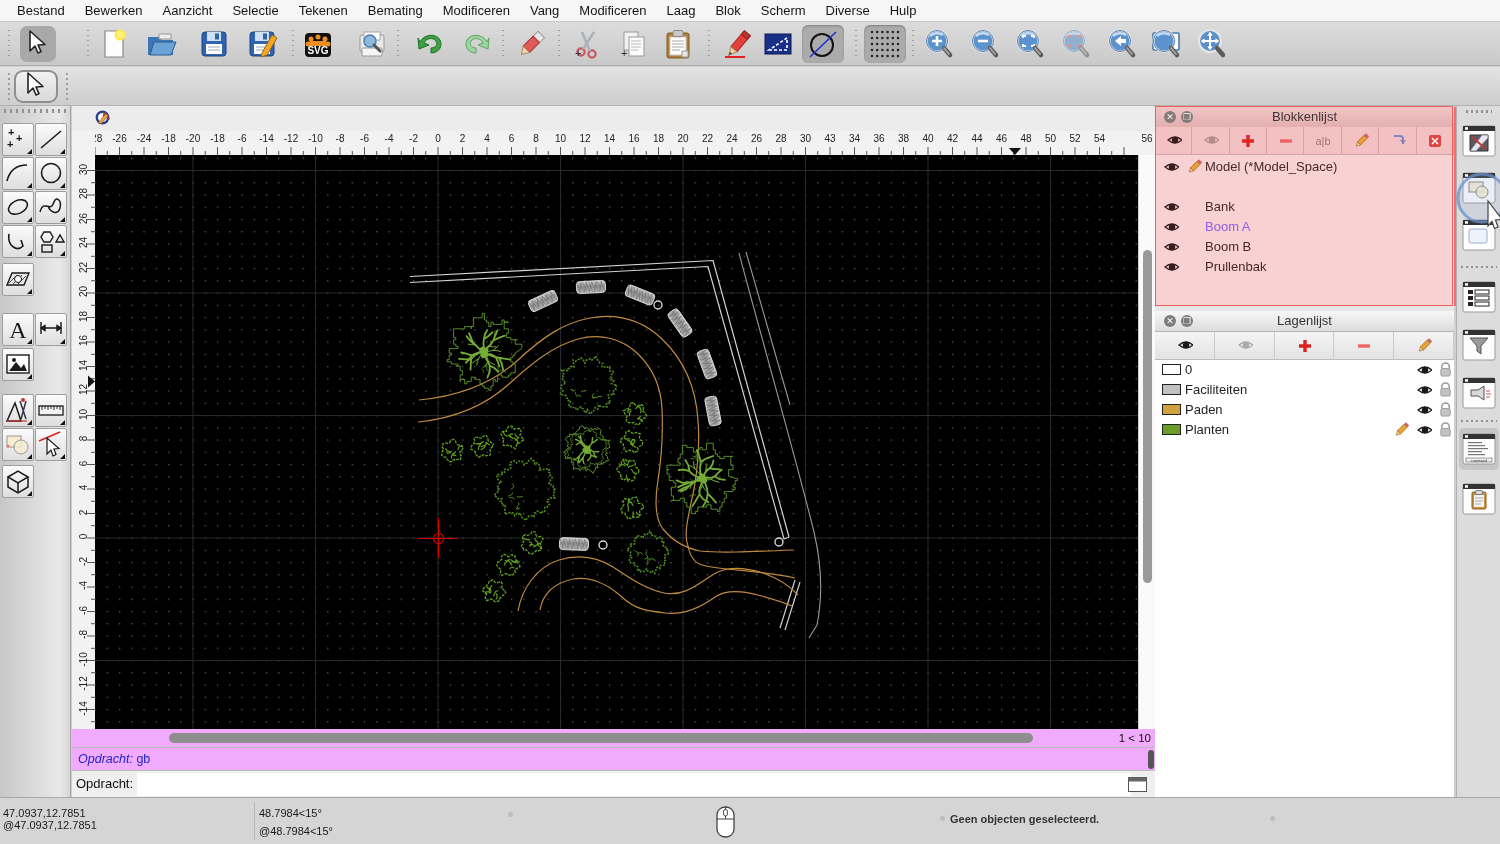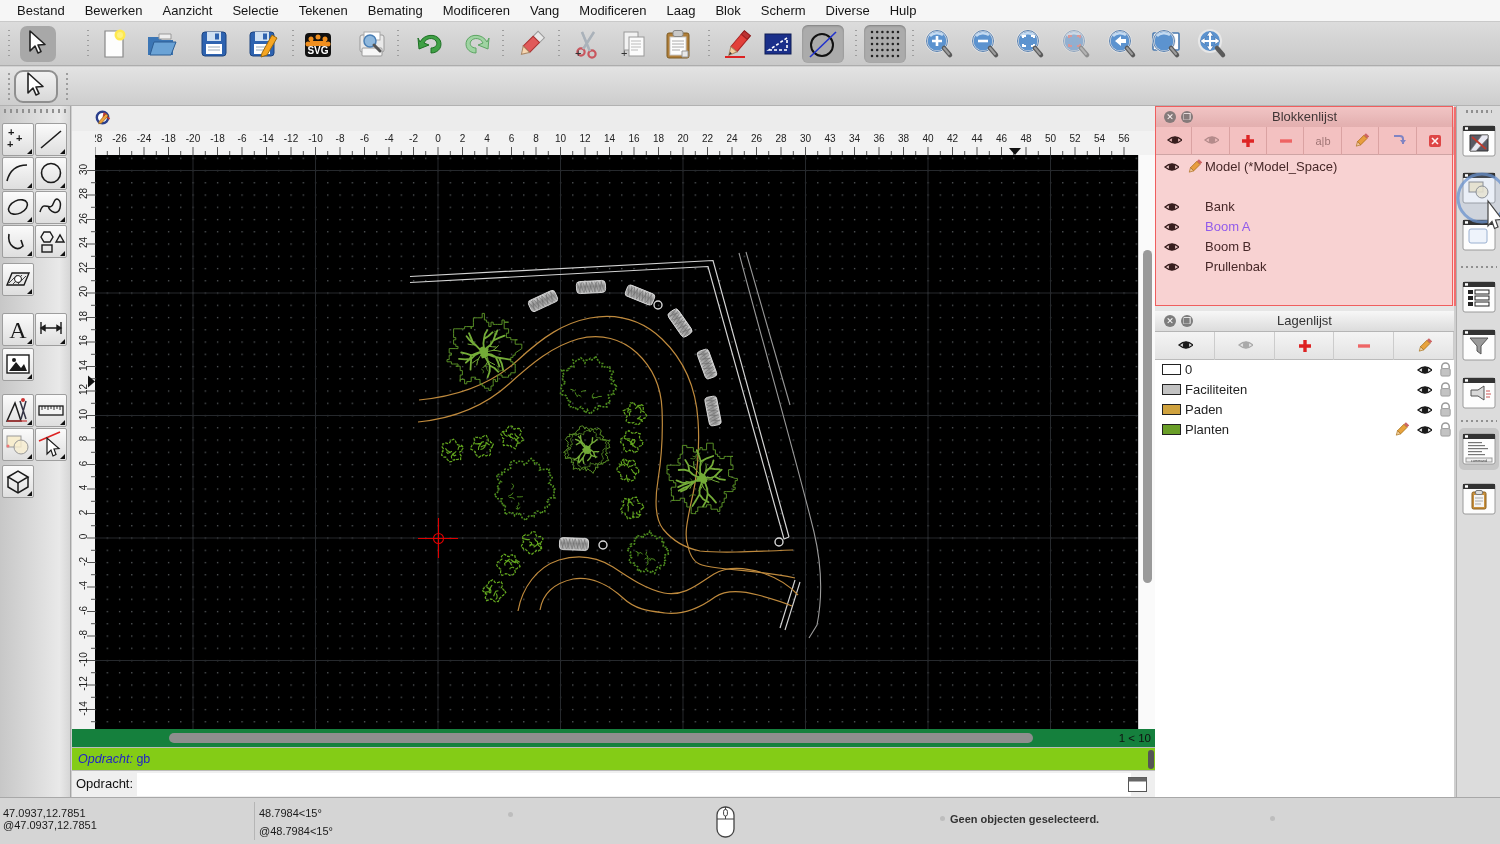--- a/index.html
+++ b/index.html
@@ -26,24 +26,24 @@
 
 #cwin { left:72px; top:0; width:1083px; height:691px; background:#ececec; }
 #ctitle { left:0; top:0; width:1083px; height:25px; background:#d2d2d2; border-bottom:1px solid #9f9f9f;
   font-size:13px; color:#222; text-align:center; line-height:24px; text-indent:37px; }
 #hruler { left:23px; top:25px; width:1060px; height:24px; background:#f2f2f2; overflow:hidden; }
 #vruler { left:0; top:49px; width:23px; height:574px; background:#f2f2f2; }
 #corner { left:0; top:25px; width:23px; height:24px; background:#f2f2f2; }
 #canvas { left:23px; top:49px; width:1043px; height:574px; background:#000; }
 #vscroll { left:1066px; top:49px; width:17px; height:574px; background:#fafafa; border-left:1px solid #d0d0d0; }
 #vthumb { left:4px; top:95px; width:9px; height:333px; background:#9a9a9a; border-radius:5px; }
-#hscrollrow { left:0; top:623px; width:1083px; height:18px; background:#15803d; }
+#hscrollrow { left:0; top:623px; width:1083px; height:18px; background:#f0abfc; }
 #hthumb { left:97px; top:4px; width:864px; height:10px; background:#8e8e8e; border-radius:5px; }
 #pagelbl { right:4px; top:3px; font-size:11.5px; color:#111; position:absolute; }
-#cmdhist { left:0; top:641px; width:1083px; height:23px; background:#84cc16; border-top:1px solid #bbb; font-size:12.5px; line-height:22px; color:#1e1ecd; }
+#cmdhist { left:0; top:641px; width:1083px; height:23px; background:#f0abfc; border-top:1px solid #bbb; font-size:12.5px; line-height:22px; color:#1e1ecd; }
 #cmdin { left:0; top:664px; width:1083px; height:27px; background:#efefef; border-top:1px solid #bbb; font-size:13px; line-height:26px; color:#111; }
 .rlbl { position:absolute; font-size:10px; color:#222; top:2px; transform:translateX(-50%); }
 .vlbl { position:absolute; font-size:10px; color:#222; left:1px; transform:rotate(-90deg); transform-origin:center; width:20px; text-align:center; }
 
 #rpanels { left:1155px; top:0; width:299px; height:691px; background:#fff; }
 .ptitle { position:absolute; left:0; width:299px; height:21px; background:linear-gradient(#f7f7f7,#dcdcdc); border-bottom:1px solid #b5b5b5;
   text-align:center; font-size:13px; color:#333; line-height:20px; }
 .wbtn { position:absolute; top:4.5px; width:12px; height:12px; border-radius:50%; background:#7d7d7d; color:#fff; font-size:9px; line-height:12px; text-align:center; }
 .prow { position:absolute; left:0; width:299px; height:20px; font-size:13px; color:#222; line-height:20px; }
 #dock { left:1456px; top:0; width:44px; height:691px; background:#dcdcdc; border-left:1px solid #b0b0b0; }
@@ -478,21 +478,21 @@
         <div class="rlbl" style="left:784.0px">36</div>
         <div class="rlbl" style="left:808.5px">38</div>
         <div class="rlbl" style="left:833.0px">40</div>
         <div class="rlbl" style="left:857.5px">42</div>
         <div class="rlbl" style="left:882.0px">44</div>
         <div class="rlbl" style="left:906.5px">46</div>
         <div class="rlbl" style="left:931.0px">48</div>
         <div class="rlbl" style="left:955.5px">50</div>
         <div class="rlbl" style="left:980.0px">52</div>
         <div class="rlbl" style="left:1004.5px">54</div>
-        <div class="rlbl" style="left:1029.0px">56</div>
+        <div class="rlbl" style="left:1052px">56</div>
         <svg width="1060" height="24" style="position:absolute;left:0;top:0">
           <rect x="-0.5" y="16" width="1" height="8" fill="#555"></rect>
           <rect x="11.8" y="20" width="1" height="4" fill="#555"></rect>
           <rect x="24.0" y="16" width="1" height="8" fill="#555"></rect>
           <rect x="36.2" y="20" width="1" height="4" fill="#555"></rect>
           <rect x="48.5" y="16" width="1" height="8" fill="#555"></rect>
           <rect x="60.8" y="20" width="1" height="4" fill="#555"></rect>
           <rect x="73.0" y="16" width="1" height="8" fill="#555"></rect>
           <rect x="85.2" y="20" width="1" height="4" fill="#555"></rect>
           <rect x="97.5" y="16" width="1" height="8" fill="#555"></rect>

